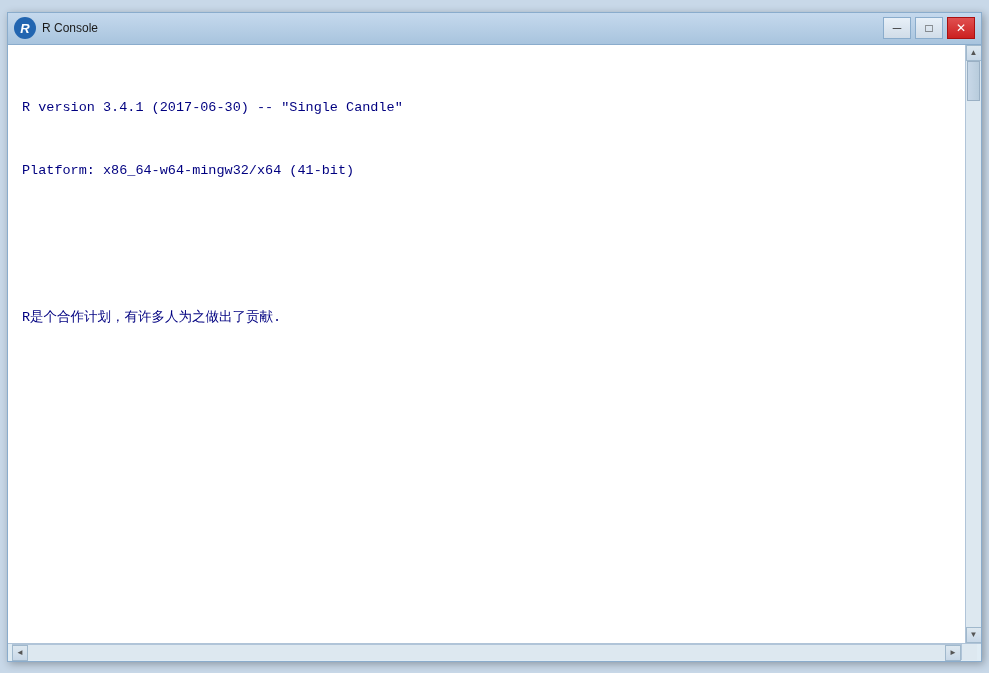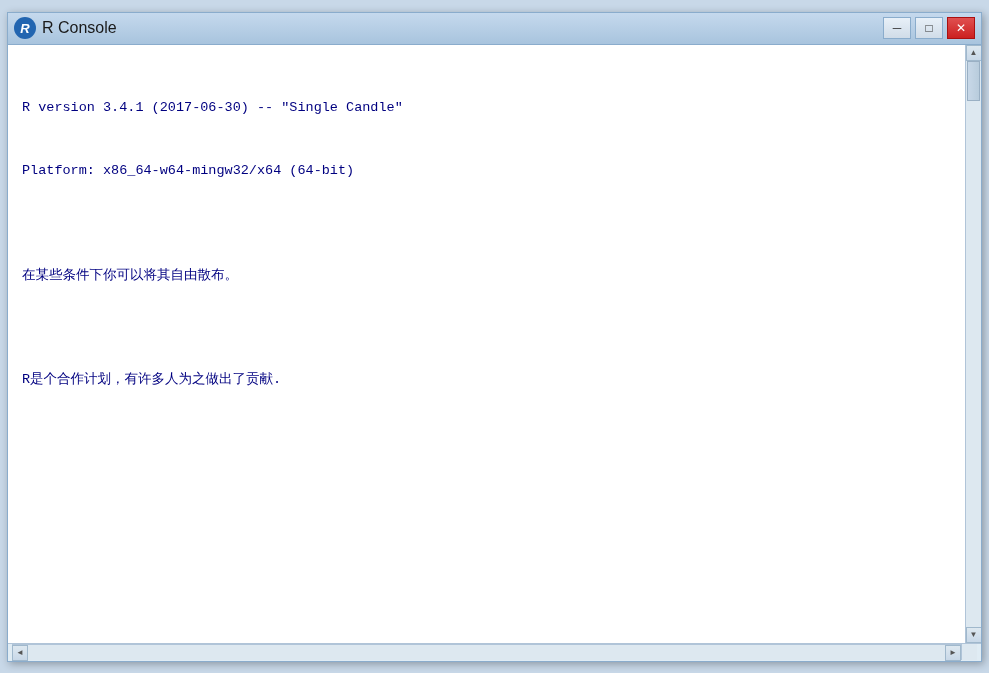--- a/index.html
+++ b/index.html
@@ -53,21 +53,21 @@
       display: flex;
       align-items: center;
       justify-content: center;
       color: white;
       font-size: 13px;
       font-weight: bold;
       font-style: italic;
     }
 
     .title-text {
-      font-size: 16px;
+      font-size: 12px;
       color: #1a1a1a;
       font-weight: normal;
       text-align: right;
     }
 
     .window-controls {
       display: flex;
       gap: 4px;
     }
 
@@ -221,23 +221,22 @@
     <div class="window-controls">
       <button class="win-btn">─</button>
       <button class="win-btn">□</button>
       <button class="win-btn close">✕</button>
     </div>
   </div>
 
   <div class="console-area">
     <div class="console-content">
       <span class="line">R version 3.4.1 (2017-06-30) -- "Single Candle"</span>
-      <span class="line">Platform: x86_64-w64-mingw32/x64 (64-bit)</span>
-      <span class="line"></span>
-      <span class="line">在某些条件下你可以将其自由散布。</span>
+      <span class="line">Platform: x86_64-w64-mingw32/x64 (41-bit)</span>
+      <span class="line"></span>
       <span class="line"></span>
       <span class="line">R是个合作计划，有许多人为之做出了贡献.</span>
       
       <span class="line"></span>
       
       
       
       <span class="line"></span>
       
     </div>

